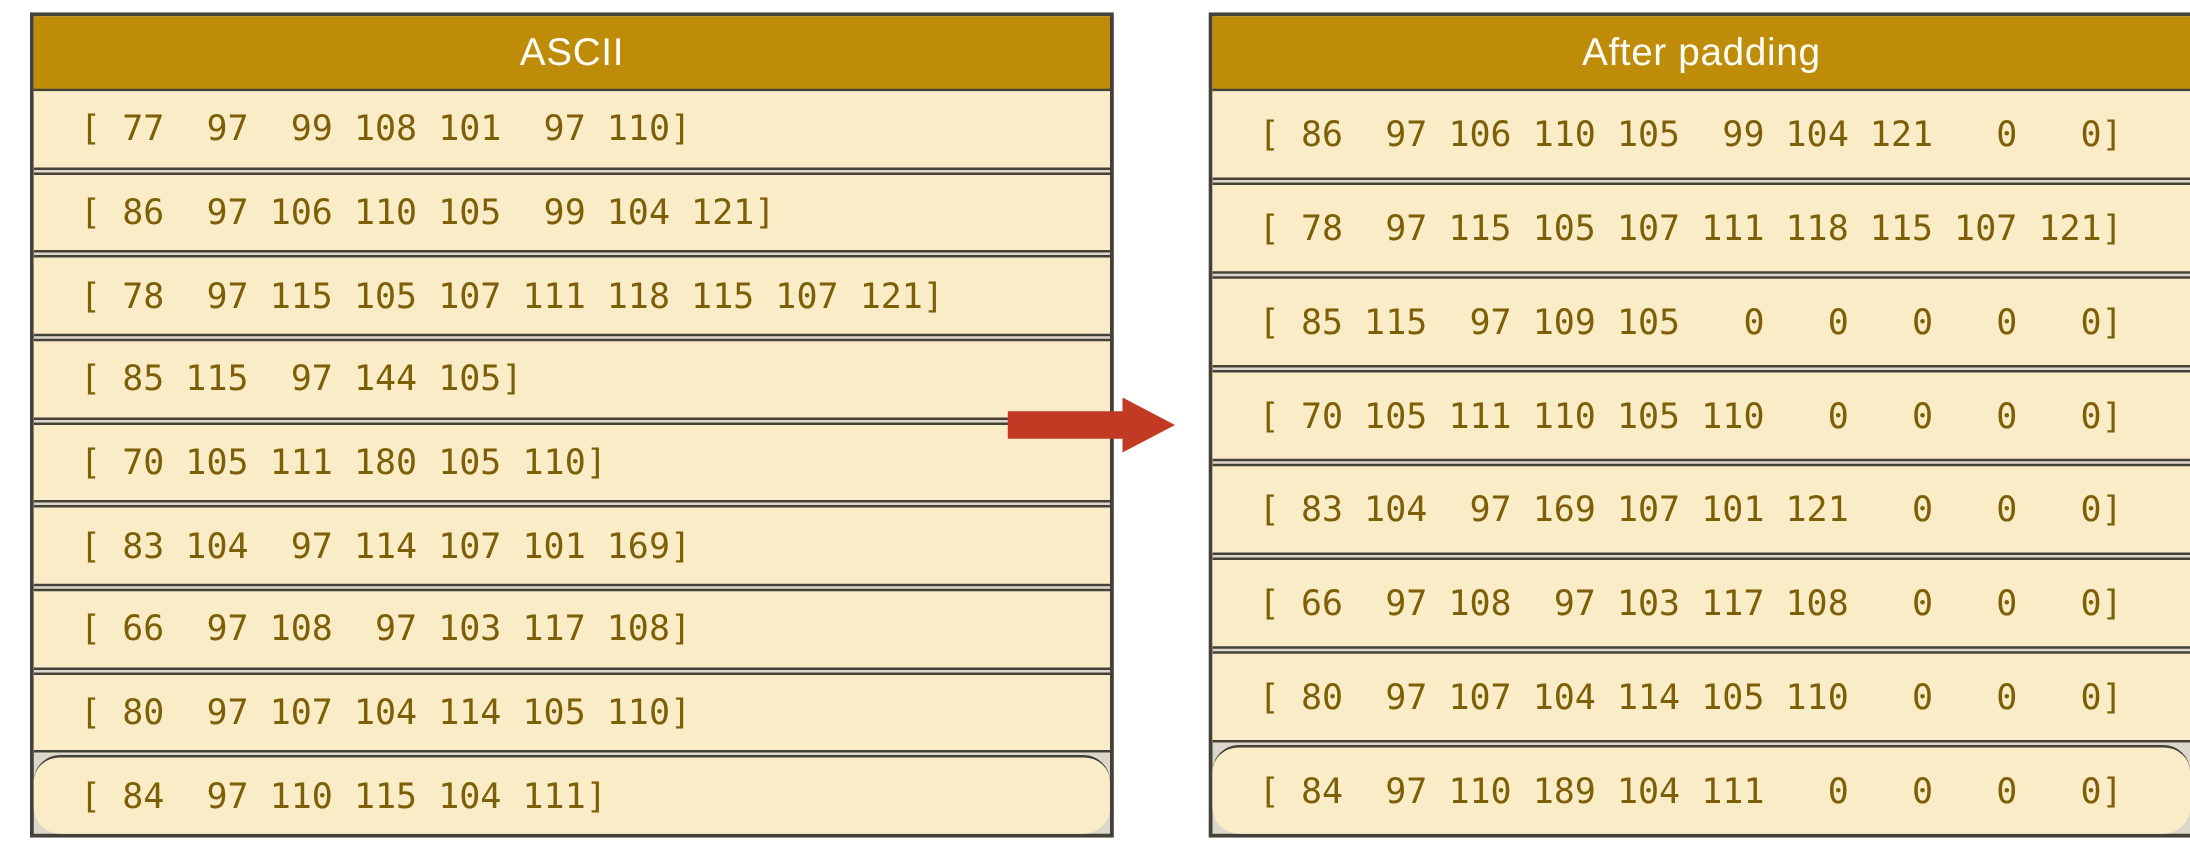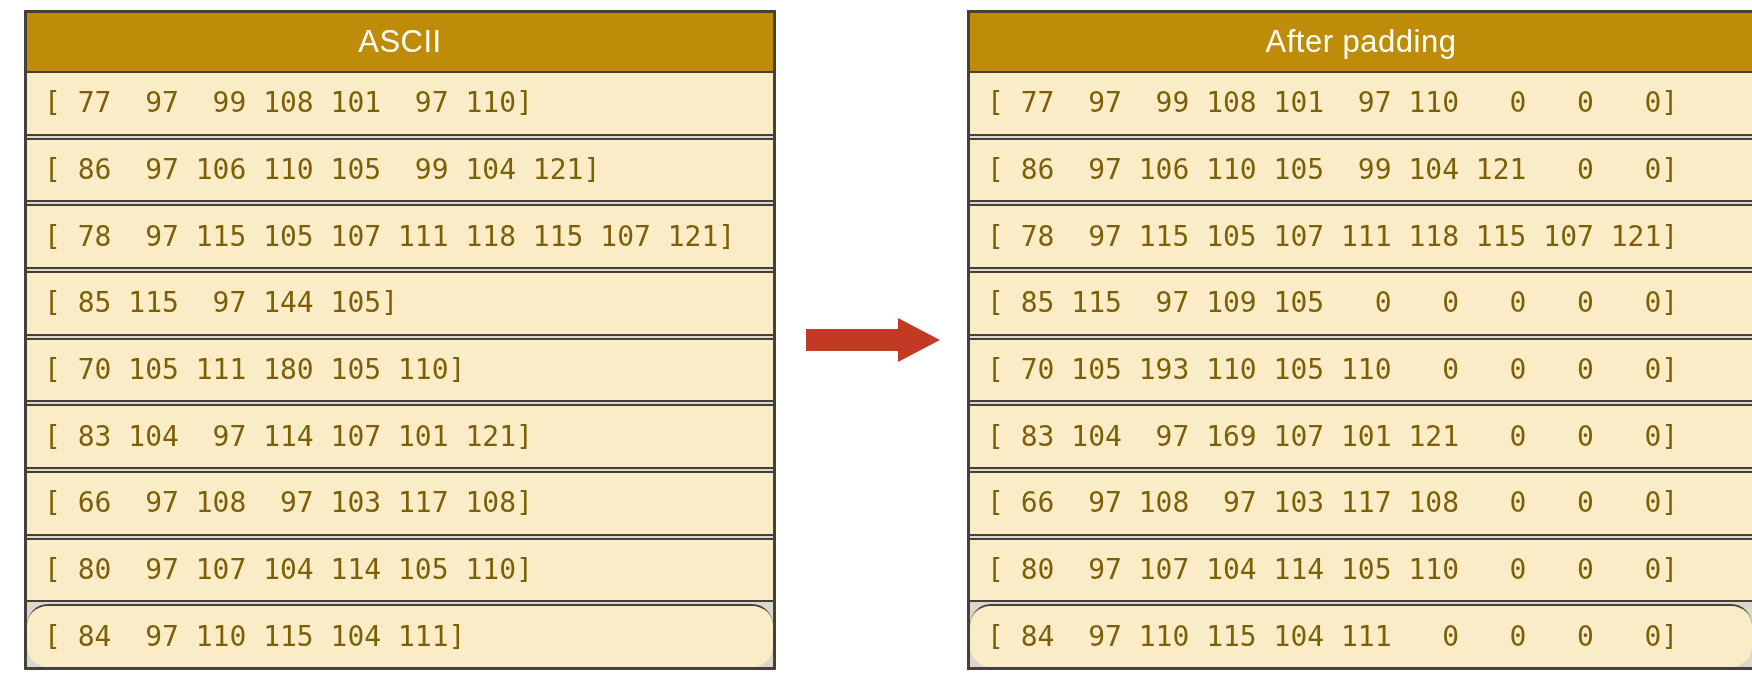--- a/index.html
+++ b/index.html
@@ -17,21 +17,21 @@
   }
   .data-table {
     position: absolute;
     top: 10px;
     display: flex;
     flex-direction: column;
     background: var(--gap-bg, #dcd7cb);
     border: 3px solid var(--border-color, #44403a);
     box-sizing: border-box;
   }
-  .data-table.left  { left: 24px;  width: 752px; height: 660px; }
+  .data-table.left  { left: 24px;  width: 867px; height: 660px; }
   .data-table.right { left: 939px; width: 788px; height: 660px; margin-left: 28px; }
 
   .table-header {
     height: 58px;
     flex: 0 0 auto;
     display: flex;
     align-items: center;
     justify-content: center;
     background: var(--header-bg, #be8c08);
     border-bottom: 2px solid var(--border-color, #44403a);
@@ -46,20 +46,21 @@
     gap: 2px;
   }
   .row {
     flex: 1 1 auto;
     display: flex;
     align-items: center;
     background: var(--cell-bg, #faecc7);
     border-top: 2px solid var(--border-color, #44403a);
     border-bottom: 2px solid var(--border-color, #44403a);
     box-sizing: border-box;
+    padding-left: 20px;
   }
   .table-body .row:first-child { border-top: none; }
   .table-body .row:last-child  { border-bottom: none; border-radius: 21px; }
   .cell {
     font-family: "DejaVu Sans Mono", monospace;
     font-size: 28px;
     color: var(--cell-text, #7d5f07);
     white-space: pre;
     padding-left: 17px;
     line-height: 1;
@@ -91,21 +92,21 @@
       <div class="row">
           <span class="cell">[ 78  97 115 105 107 111 118 115 107 121]</span>
         </div>
       <div class="row">
           <span class="cell">[ 85 115  97 144 105]</span>
         </div>
       <div class="row">
           <span class="cell">[ 70 105 111 180 105 110]</span>
         </div>
       <div class="row">
-          <span class="cell">[ 83 104  97 114 107 101 121]</span>
+          <span class="cell">[ 83 104  97 114 107 101 169]</span>
         </div>
       <div class="row">
           <span class="cell">[ 66  97 108  97 103 117 108]</span>
         </div>
       <div class="row">
           <span class="cell">[ 80  97 107 104 114 105 110]</span>
         </div>
       <div class="row">
           <span class="cell">[ 84  97 110 115 104 111]</span>
         </div>
@@ -117,42 +118,39 @@
       <polygon points="0,11 92,11 92,0 134,22 92,44 92,33 0,33" style="fill: var(--arrow-red, #c23a24);"></polygon>
     </svg>
   </div>
 
   <div class="data-table right">
     <div class="table-header">
       <span>After padding</span>
     </div>
     <div class="table-body">
       <div class="row">
-          <span class="cell">[ 77  97  99 108 101  97 110   0   0   0]</span>
-        </div>
-      <div class="row">
           <span class="cell">[ 86  97 106 110 105  99 104 121   0   0]</span>
         </div>
       <div class="row">
           <span class="cell">[ 78  97 115 105 107 111 118 115 107 121]</span>
         </div>
       <div class="row">
           <span class="cell">[ 85 115  97 109 105   0   0   0   0   0]</span>
         </div>
       <div class="row">
-          <span class="cell">[ 70 105 193 110 105 110   0   0   0   0]</span>
+          <span class="cell">[ 70 105 111 110 105 110   0   0   0   0]</span>
         </div>
       <div class="row">
           <span class="cell">[ 83 104  97 169 107 101 121   0   0   0]</span>
         </div>
       <div class="row">
           <span class="cell">[ 66  97 108  97 103 117 108   0   0   0]</span>
         </div>
       <div class="row">
           <span class="cell">[ 80  97 107 104 114 105 110   0   0   0]</span>
         </div>
       <div class="row">
-          <span class="cell">[ 84  97 110 115 104 111   0   0   0   0]</span>
+          <span class="cell">[ 84  97 110 189 104 111   0   0   0   0]</span>
         </div>
     </div>
   </div>
 
 </div>
 
 </body></html>

